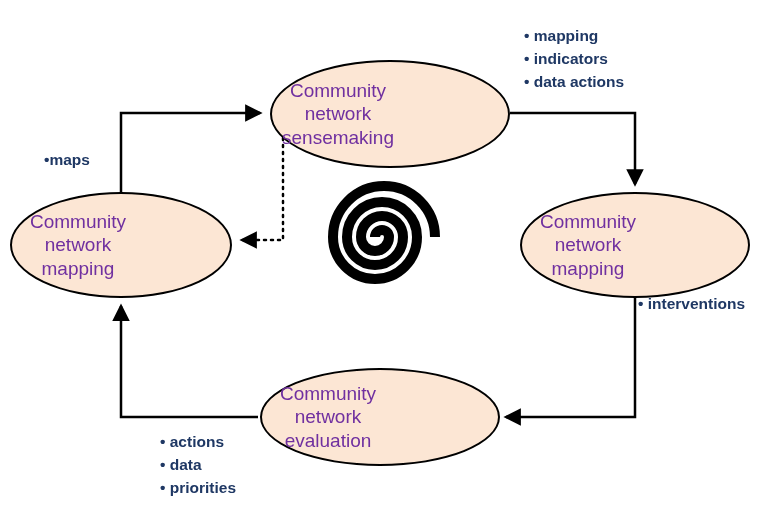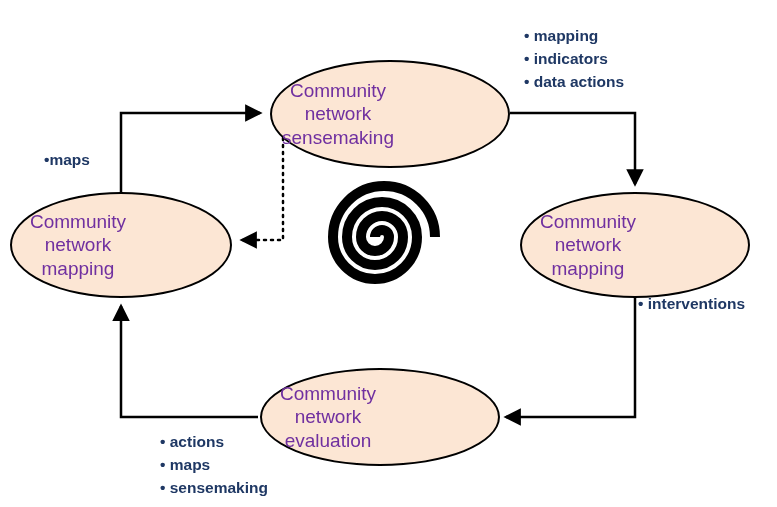--- a/index.html
+++ b/index.html
@@ -93,17 +93,17 @@
   <div class="ann" style="left:28px; top:148px;margin-left:16px;">
     <div>•maps</div>
   </div>
 
   <div class="ann" style="left:638px; top:292px;">
     <div>• interventions</div>
   </div>
 
   <div class="ann" style="left:160px; top:430px;">
     <div>• actions</div>
-    <div>• maps</div>
-    <div>• sensemaking</div>
+    <div>• data</div>
+    <div>• priorities</div>
   </div>
 
 </div>
 
 </body></html>

